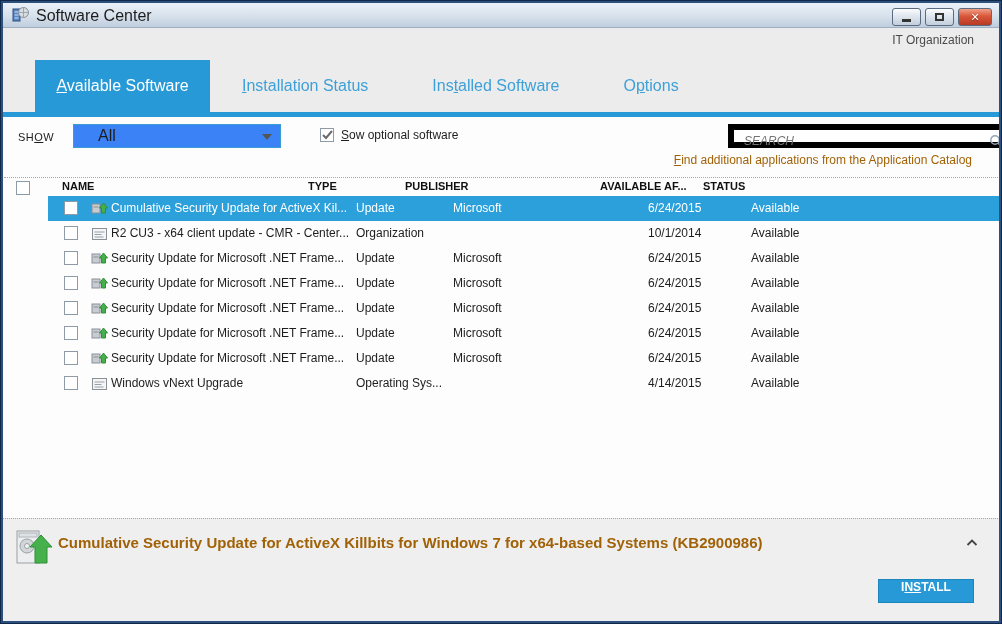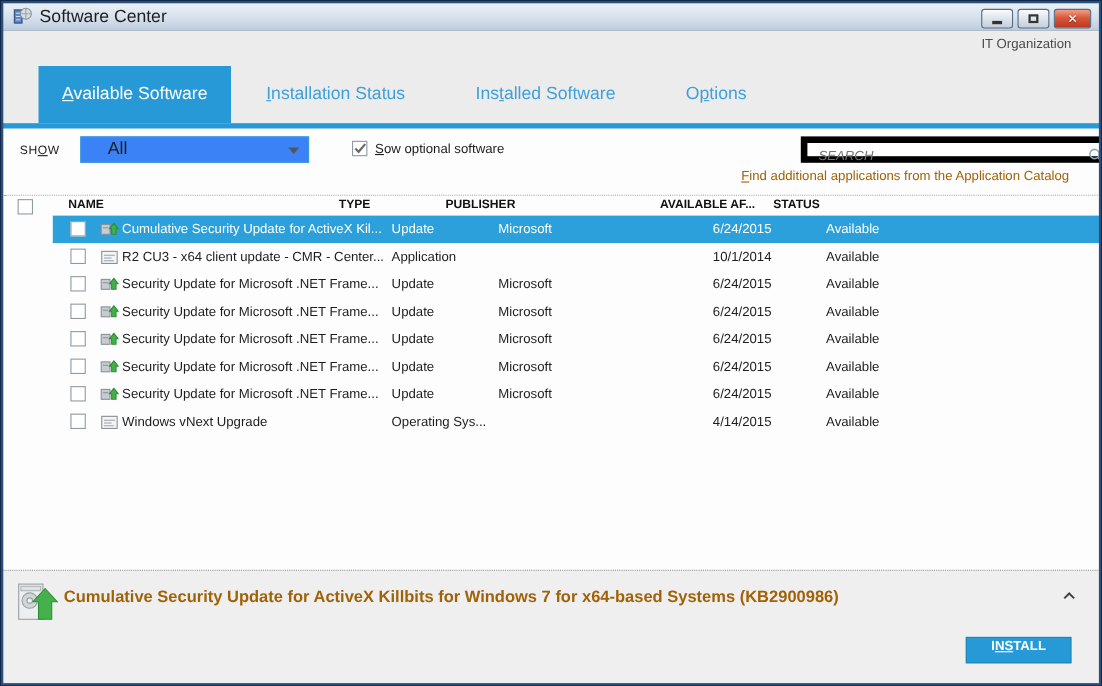--- a/index.html
+++ b/index.html
@@ -187,21 +187,21 @@
 
     <div class="row">
       <div class="checkbox"></div>
       <svg class="ricon" width="17" height="17" viewBox="0 0 17 17">
         <rect x="1.5" y="3.5" width="14" height="11" fill="#f4f5f6" stroke="#8a9097"></rect>
         <line x1="3.5" y1="7" x2="13.5" y2="7" stroke="#9aa0a6"></line>
         <line x1="3.5" y1="9.5" x2="10.5" y2="9.5" stroke="#9aa0a6"></line>
         <line x1="3.5" y1="12" x2="12.5" y2="12" stroke="#9aa0a6"></line>
       </svg>
       <span class="cell-name">R2 CU3 - x64 client update - CMR - Center...</span>
-      <span class="cell-type">Application</span>
+      <span class="cell-type">Organization</span>
       <span class="cell-pub"></span>
       <span class="cell-date">10/1/2014</span>
       <span class="cell-status">Available</span>
     </div>
 
     <div class="row">
       <div class="checkbox"></div>
       <svg class="ricon" width="17" height="17" viewBox="0 0 17 17">
         <rect x="1" y="4" width="8" height="9" fill="#c7ccd1" stroke="#8a9097"></rect>
         <line x1="2.5" y1="7" x2="7.5" y2="7" stroke="#8a9097"></line>

